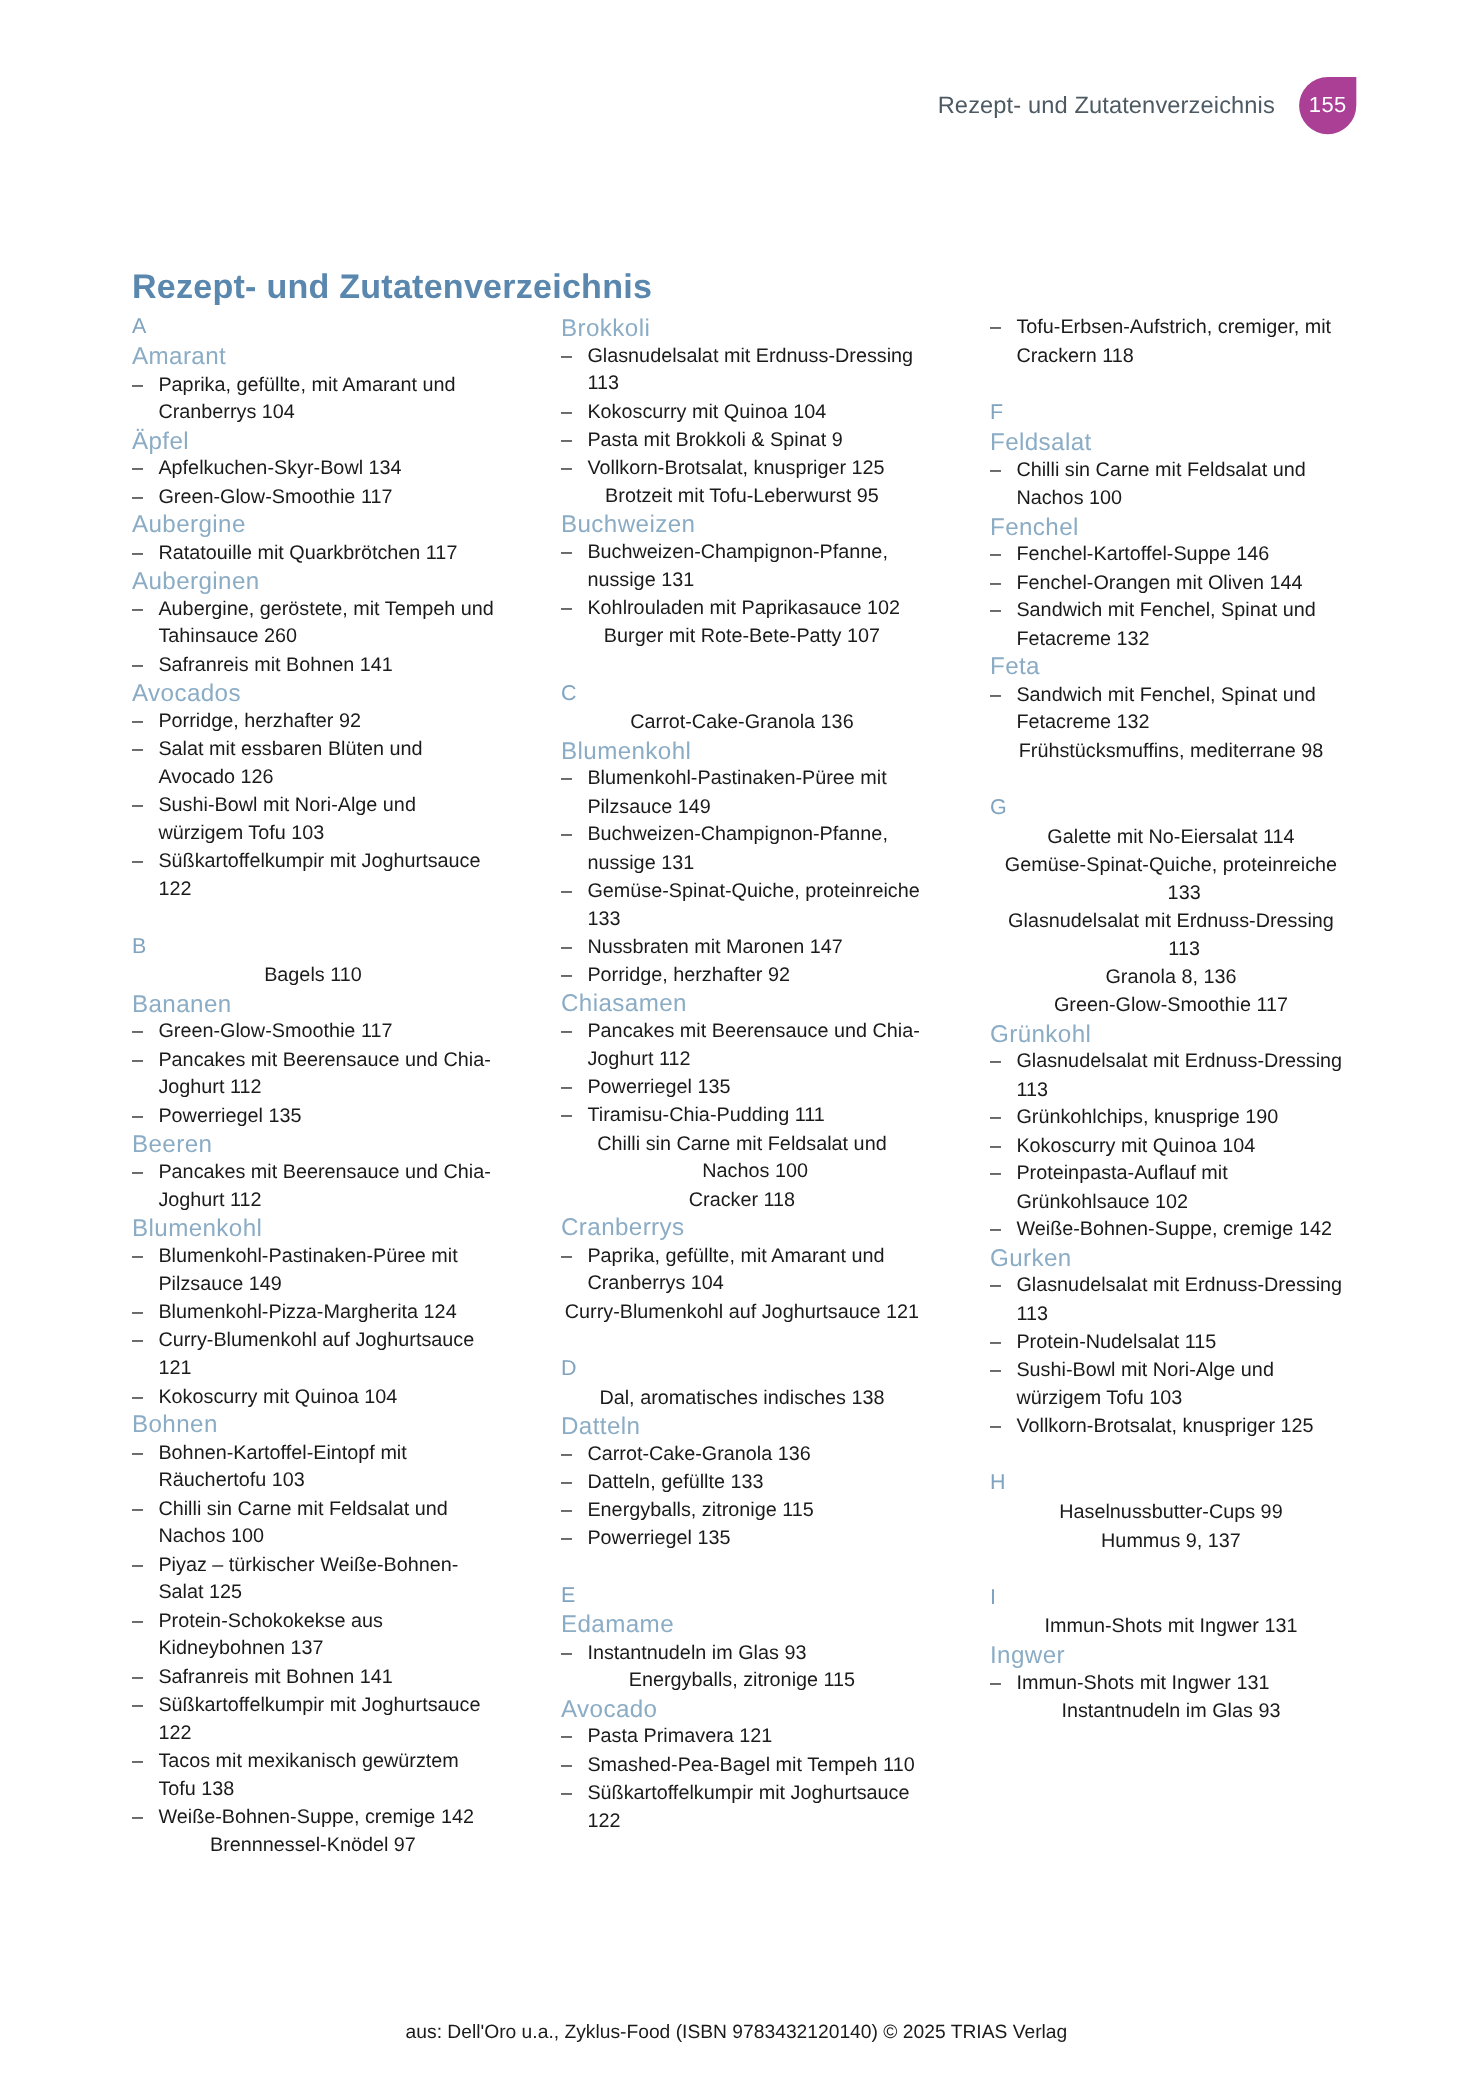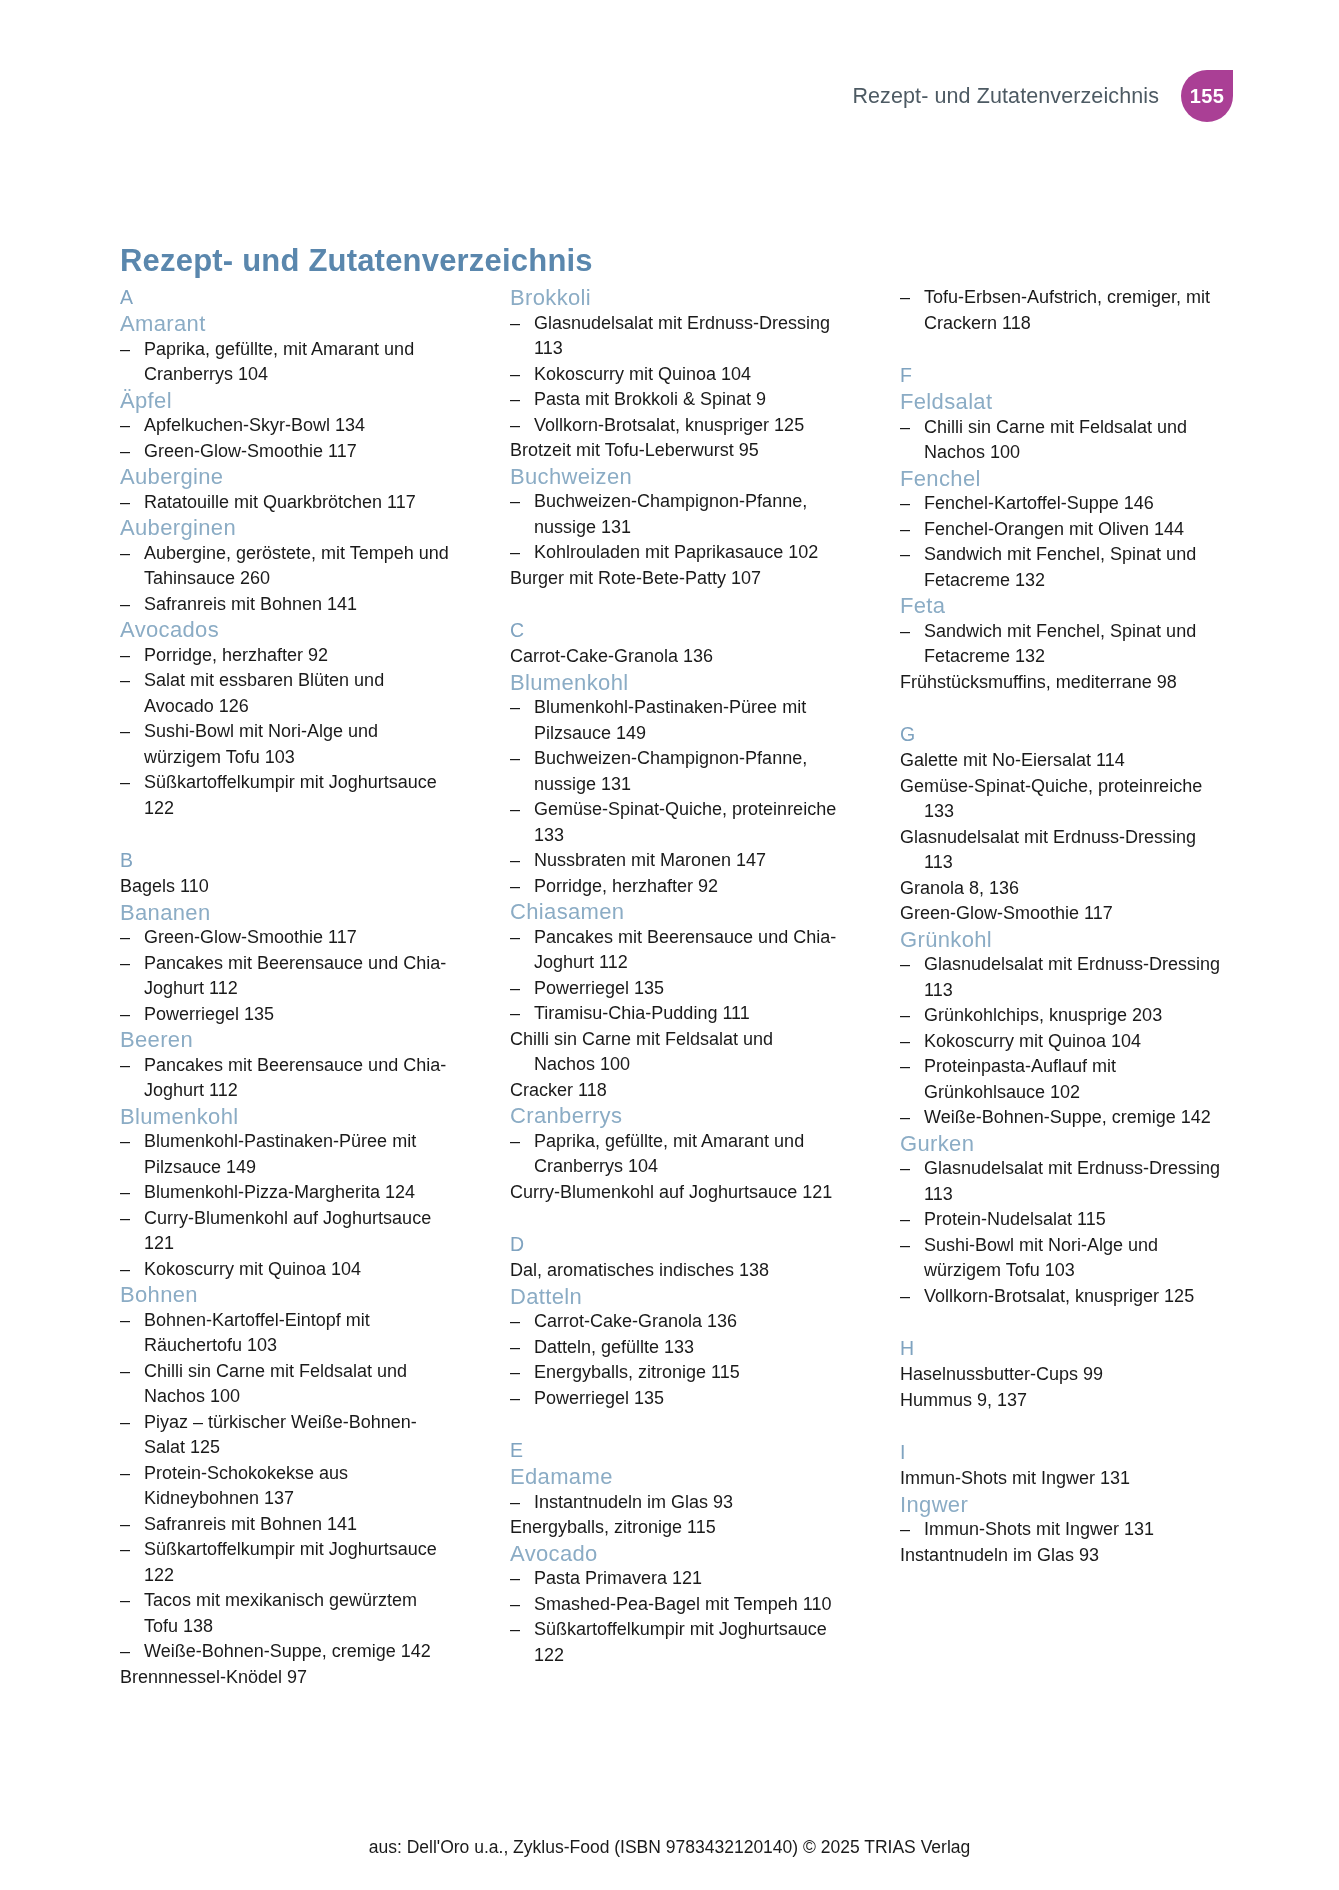--- a/index.html
+++ b/index.html
@@ -36,21 +36,20 @@
     width: 52px;
     height: 52px;
     background: #aa3f95;
     border-radius: 26px 0 26px 26px;
     display: flex;
     align-items: center;
     justify-content: center;
     color: #ffffff;
     font-size: 20px;
     letter-spacing: 0.3px;
-    font-weight: bold;
   }
 
   
   .page-title {
     position: absolute;
     top: 222px;
     left: 120px;
     font-size: 31px;
     color: #5a87ad;
     letter-spacing: 0.2px;
@@ -94,20 +93,21 @@
   .entry {
     font-size: 18px;
     color: #1a1a1a;
     line-height: 25.5px;
     padding-left: 24px;
     text-indent: -24px;
   }
   .entry.plain {
     padding-left: 24px;
     text-indent: -24px;
+    text-align: center;
   }
   .entry .dash {
     display: inline-block;
     width: 24px;
     text-indent: 0;
   }
 
   
   .footer {
     position: absolute;
@@ -245,21 +245,21 @@
       </div>
       <div class="letter-block">
         <div class="letter-heading">G</div>
         <div class="entry plain"><span>Galette mit No-Eiersalat  114</span></div>
         <div class="entry plain"><span>Gemüse-Spinat-Quiche, proteinreiche  133</span></div>
         <div class="entry plain"><span>Glasnudelsalat mit Erdnuss-Dressing  113</span></div>
         <div class="entry plain"><span>Granola  8, 136</span></div>
         <div class="entry plain"><span>Green-Glow-Smoothie  117</span></div>
         <div class="group-heading">Grünkohl</div>
         <div class="entry"><span class="dash">–</span><span>Glasnudelsalat mit Erdnuss-Dressing  113</span></div>
-        <div class="entry"><span class="dash">–</span><span>Grünkohlchips, knusprige  203</span></div>
+        <div class="entry"><span class="dash">–</span><span>Grünkohlchips, knusprige  190</span></div>
         <div class="entry"><span class="dash">–</span><span>Kokoscurry mit Quinoa  104</span></div>
         <div class="entry"><span class="dash">–</span><span>Proteinpasta-Auflauf mit Grünkohlsauce  102</span></div>
         <div class="entry"><span class="dash">–</span><span>Weiße-Bohnen-Suppe, cremige  142</span></div>
         <div class="group-heading">Gurken</div>
         <div class="entry"><span class="dash">–</span><span>Glasnudelsalat mit Erdnuss-Dressing  113</span></div>
         <div class="entry"><span class="dash">–</span><span>Protein-Nudelsalat  115</span></div>
         <div class="entry"><span class="dash">–</span><span>Sushi-Bowl mit Nori-Alge und würzigem Tofu  103</span></div>
         <div class="entry"><span class="dash">–</span><span>Vollkorn-Brotsalat, knuspriger  125</span></div>
       </div>
       <div class="letter-block">

